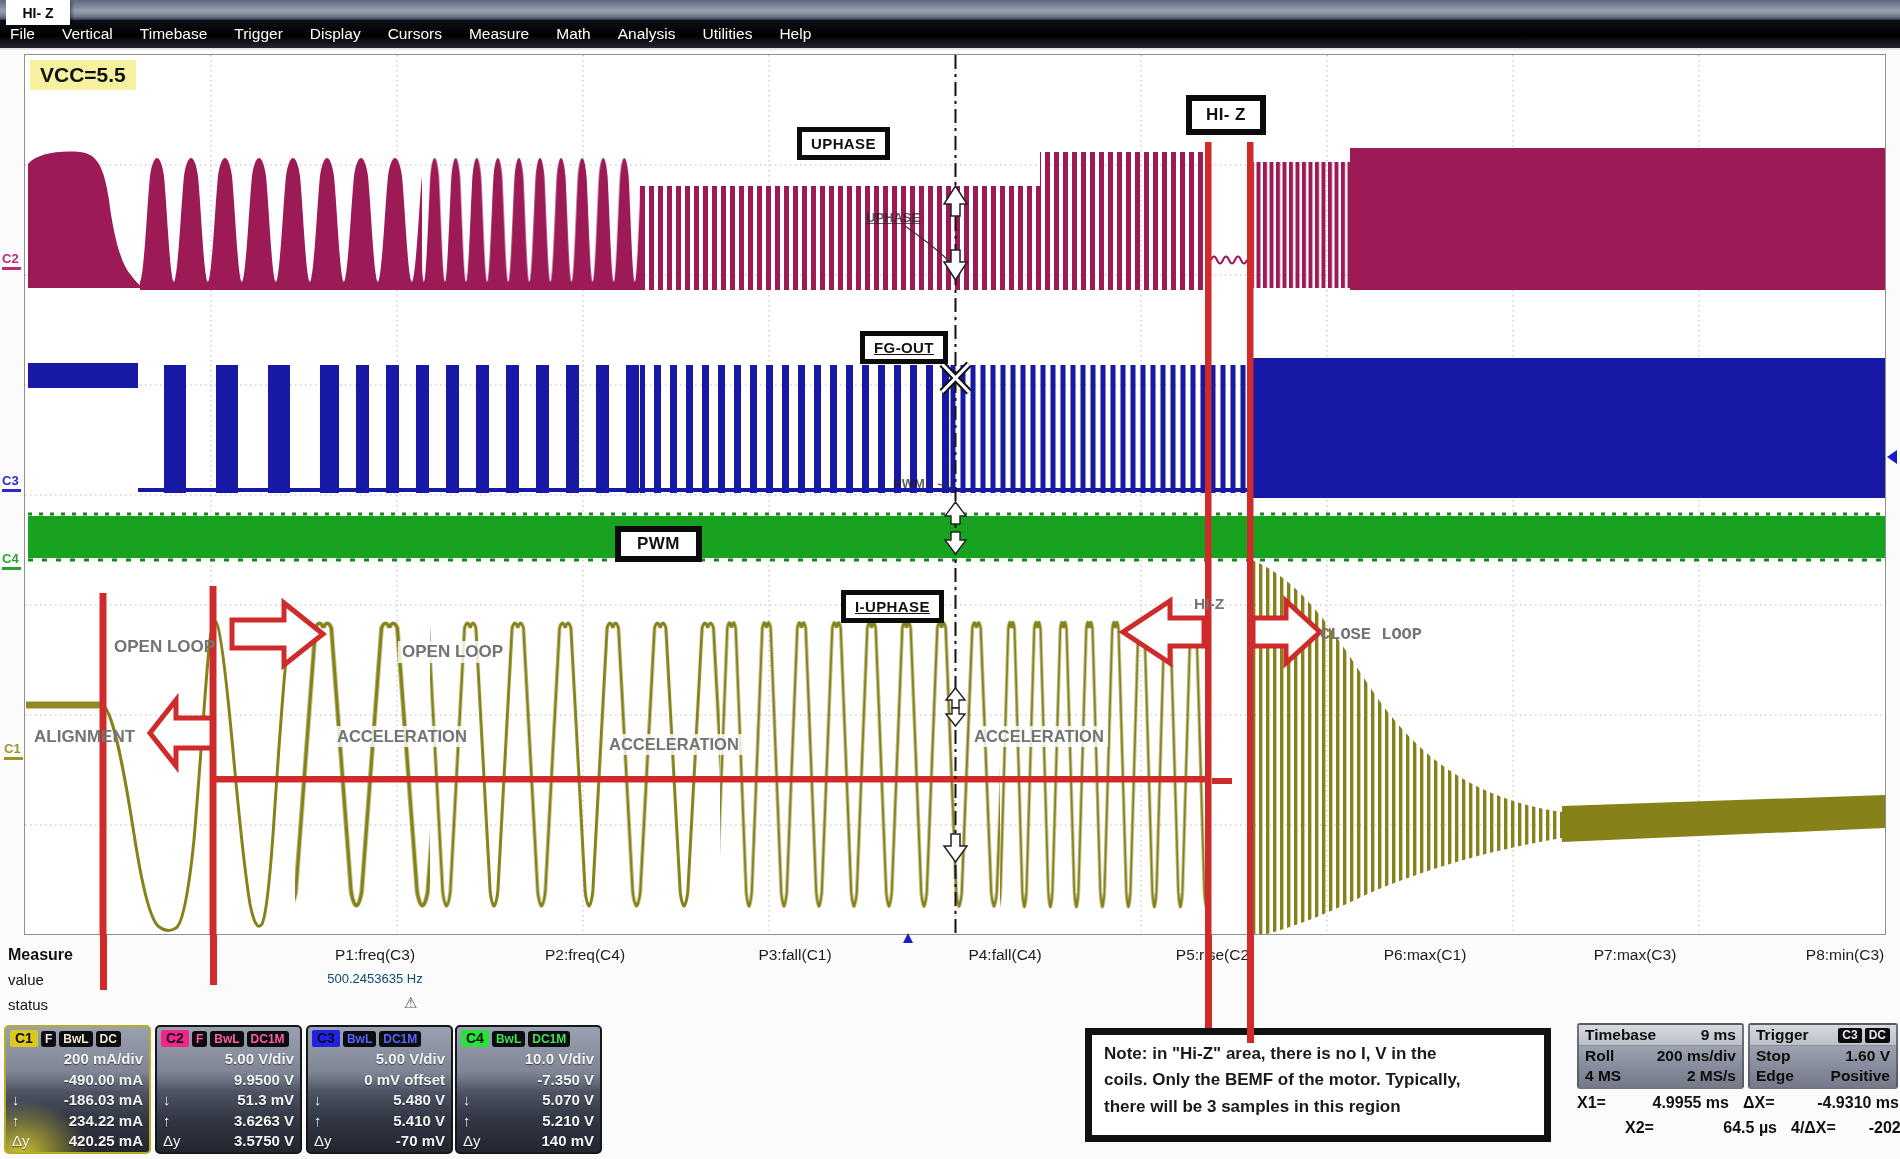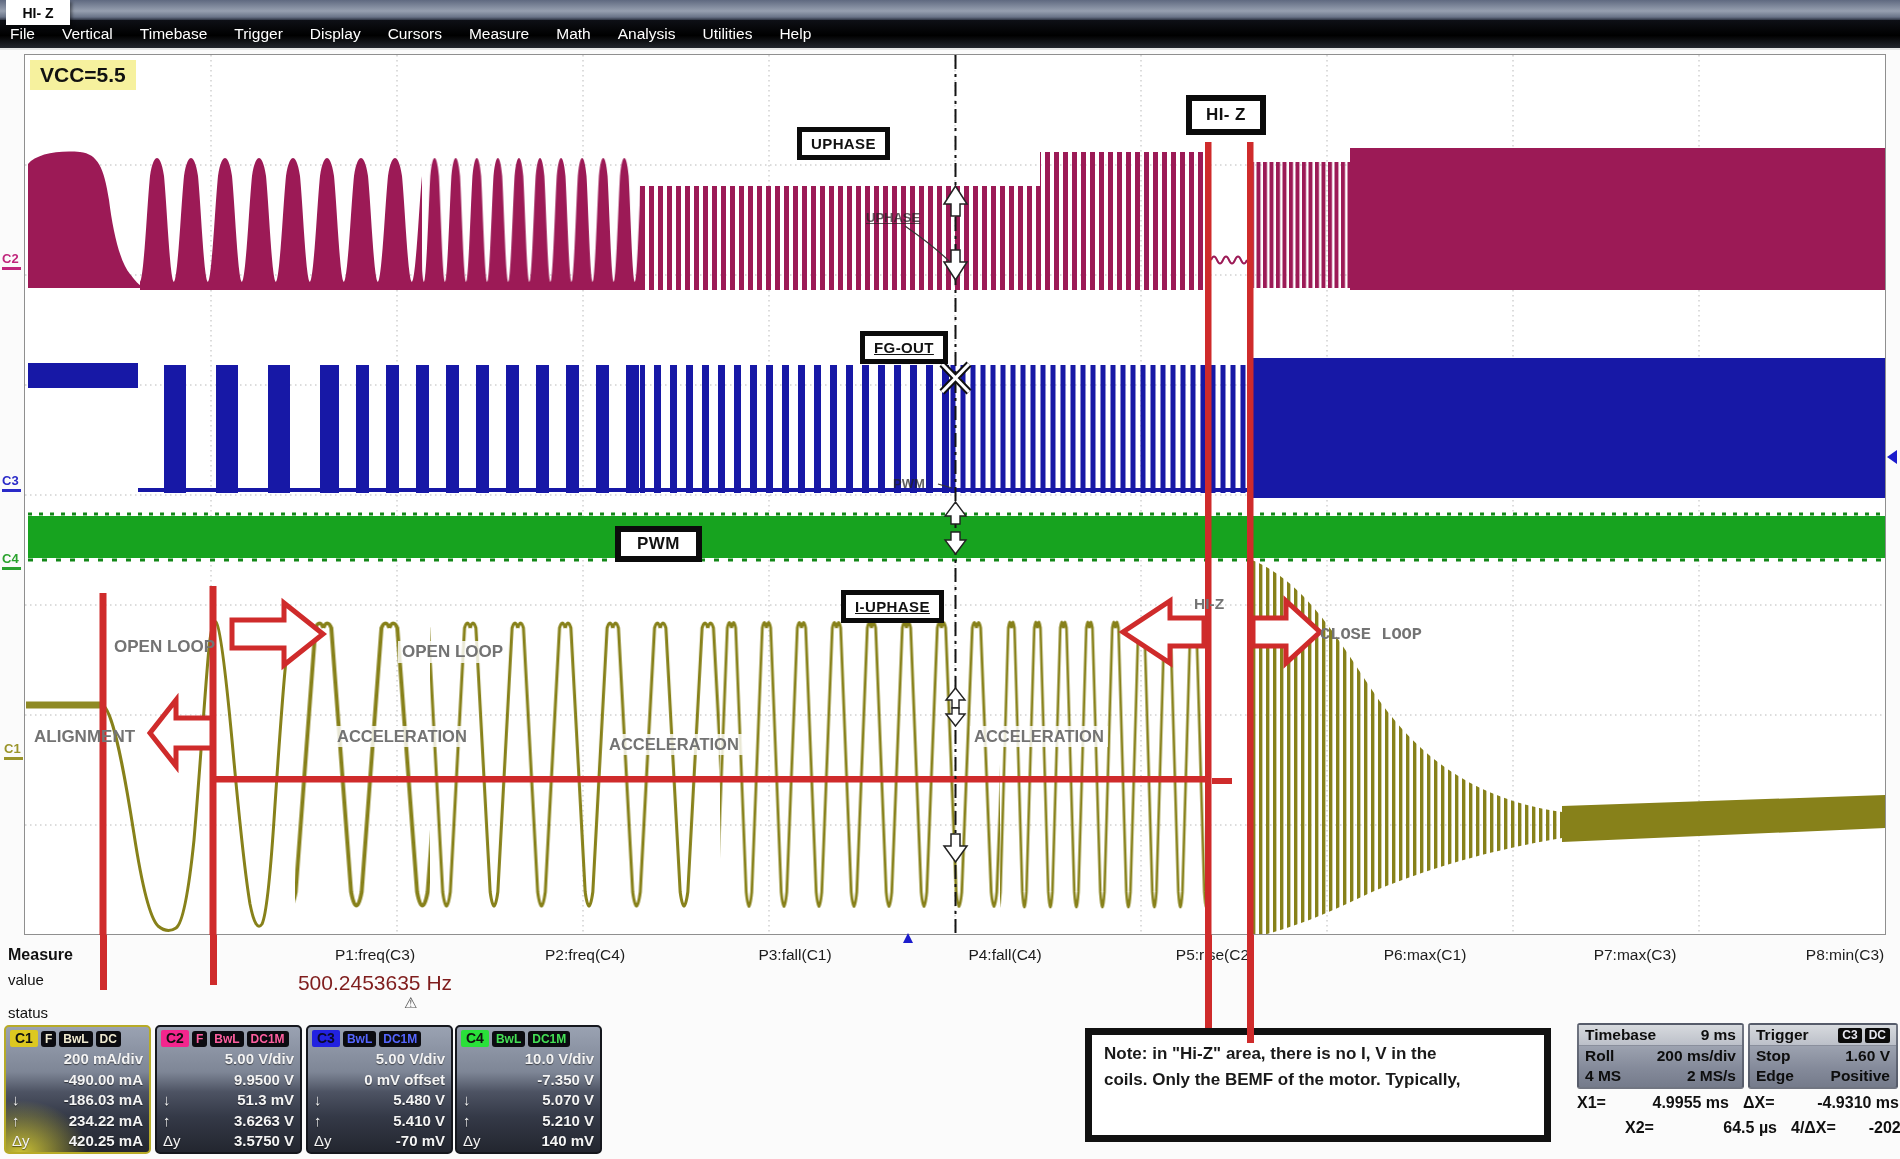--- a/index.html
+++ b/index.html
@@ -32,21 +32,21 @@
   .ylabel{position:absolute;z-index:5;background:#f6f19e;color:#111;font-weight:bold;
           padding:3px 10px;white-space:nowrap;}
   .tracetag{position:absolute;z-index:4;color:#222;font-weight:bold;font-size:13px;opacity:.72;white-space:nowrap;}
   .chmark{position:absolute;z-index:4;font-weight:bold;font-size:13px;line-height:13px;}
   .chmark i{display:block;width:19px;height:3px;margin-top:2px;font-style:normal;}
   
   .redext{position:absolute;width:7px;background:#cf2b2b;z-index:6;}
   
   .mrow-label{position:absolute;left:8px;color:#111;font-size:15px;z-index:3;}
   .mparam{position:absolute;width:210px;text-align:center;color:#1c1c1c;font-size:15.5px;z-index:3;}
-  .mvalue{position:absolute;width:210px;text-align:center;color:#7f1d1d;font-size:21px;z-index:3;}
+  .mvalue{position:absolute;width:210px;text-align:center;color:#0c4a6e;font-size:13px;z-index:3;}
   .mwarn{position:absolute;color:#555;font-size:15px;z-index:3;}
   
   .chbox{position:absolute;top:1025px;width:147px;height:129px;border:2px solid #15171d;border-radius:5px;
          box-sizing:border-box;background:linear-gradient(180deg,#9aa2b2 0%,#7e8696 36%,#4d5363 52%,#343947 72%,#23262f 100%);
          color:#f4f4f4;z-index:3;overflow:hidden;}
   .chbox.c1{border-color:#b7ab27;
          background:radial-gradient(ellipse 100px 80px at 10% 102%,rgba(216,205,52,.95),rgba(216,205,52,0) 68%),
                     linear-gradient(180deg,#9aa2b2 0%,#7e8696 36%,#4d5363 52%,#343947 72%,#23262f 100%);}
   .chhdr{display:flex;align-items:center;gap:3px;padding:3px 4px 2px 4px;}
   .chbadge{font-weight:bold;font-size:14px;line-height:17px;padding:0 5px;border-radius:2px;color:#101010;}
@@ -262,21 +262,21 @@
 
   <div class="ylabel" style="left:30px;top:60px;font-size:21px;">VCC=5.5</div>
 
   <div class="redext" style="left:99.5px;top:935px;height:55px;"></div>
   <div class="redext" style="left:209.5px;top:935px;height:50px;"></div>
   <div class="redext" style="left:1205px;top:935px;height:93px;"></div>
   <div class="redext" style="left:1247px;top:935px;height:108px;"></div>
 
   <div class="mrow-label" style="top:946px;font-weight:bold;font-size:16px;">Measure</div>
   <div class="mrow-label" style="top:971px;">value</div>
-  <div class="mrow-label" style="top:996px;margin-top:8px;">status</div>
+  <div class="mrow-label" style="top:996px;">status</div>
   <div class="mparam" style="left:270px;top:946px;">P1:freq(C3)</div>
   <div class="mparam" style="left:480px;top:946px;">P2:freq(C4)</div>
   <div class="mparam" style="left:690px;top:946px;">P3:fall(C1)</div>
   <div class="mparam" style="left:900px;top:946px;">P4:fall(C4)</div>
   <div class="mparam" style="left:1110px;top:946px;">P5:rise(C2)</div>
   <div class="mparam" style="left:1320px;top:946px;">P6:max(C1)</div>
   <div class="mparam" style="left:1530px;top:946px;">P7:max(C3)</div>
   <div class="mparam" style="left:1740px;top:946px;">P8:min(C3)</div>
   <div class="mvalue" style="left:270px;top:971px;">500.2453635 Hz</div>
   <div class="mwarn" style="left:404px;top:994px;">⚠</div>
@@ -391,20 +391,21 @@
       </div>
     <div class="chrow">
         <span class="pre">Δy</span>
         <span class="val">140 mV</span>
       </div>
   </div>
 
   <div class="notebox">
     <div>Note: in "Hi-Z" area, there is no I, V in the</div>
     <div>coils. Only the BEMF of the motor. Typically,</div>
+    <div>there will be 3 samples in this region</div>
   </div>
 
   <div class="infobox" style="left:1577px;width:167px;">
     <div class="ibrow hdr">
         <span>Timebase</span>
         <span>9 ms</span>
       </div>
     <div class="ibrow">
         <span>Roll</span>
         <span>200 ms/div</span>

